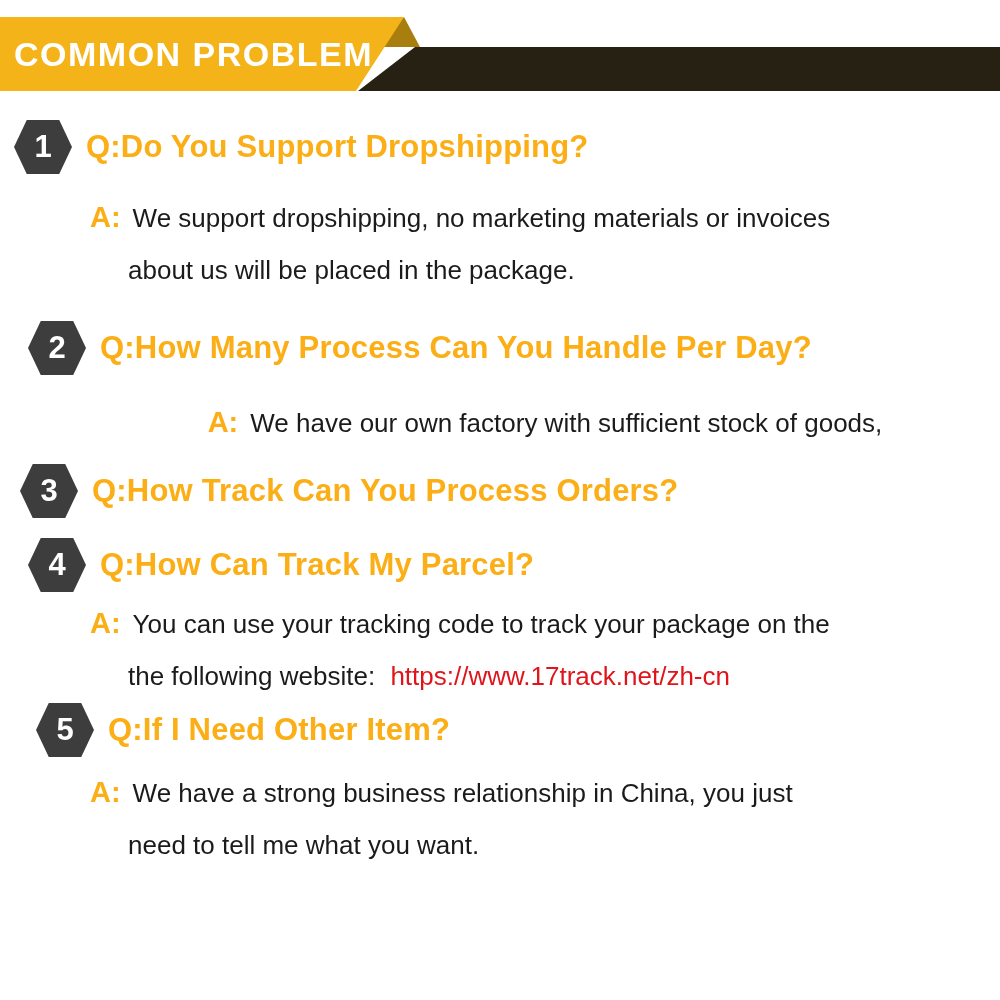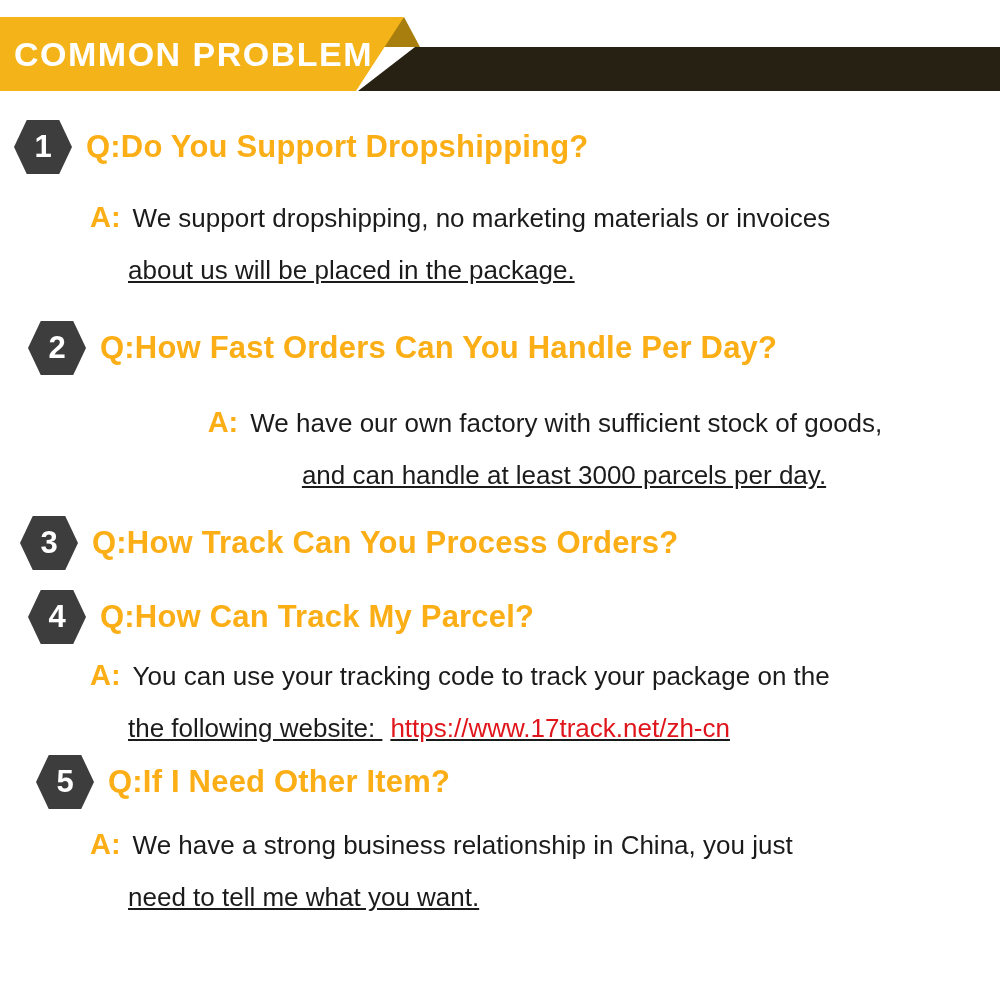--- a/index.html
+++ b/index.html
@@ -62,21 +62,21 @@
 
   .answer-block {
     margin-left: 90px;
   }
   .answer-line {
     font-size: 26px;
     line-height: 52px;
     color: var(--answer_text_color);
     white-space: nowrap;
   }
-  .answer-line.cont { padding-left: 38px; text-decoration: underline; }
+  .answer-line.cont { padding-left: 38px; }
   .answer-label {
     color: var(--answer_label_color);
     font-weight: bold;
     font-size: 29px;
     margin-right: 12px;
   }
   .answer-link {
     color: var(--link_color);
     text-decoration: none;
     margin-left: 8px;
@@ -134,25 +134,24 @@
         <div class="answer-line"><span class="answer-label">A:</span>We support dropshipping, no marketing materials or invoices </div>
         <div class="answer-line cont">about us will be placed in the package. </div>
       </div>
   </div>
 
   <div class="faq-item">
     <div class="question-row">
       <div class="badge">
         <span>2</span>
       </div>
-      <div class="question-text">Q:How Fast Orders Can You Handle Per Day?</div>
+      <div class="question-text">Q:How Many Process Can You Handle Per Day?</div>
     </div>
     <div class="answer-block">
         <div class="answer-line"><span class="answer-label">A:</span>We have our own factory with sufficient stock of goods, </div>
-        <div class="answer-line cont">and can handle at least 3000 parcels per day. </div>
       </div>
   </div>
 
   <div class="faq-item">
     <div class="question-row">
       <div class="badge">
         <span>3</span>
       </div>
       <div class="question-text">Q:How Track Can You Process Orders?</div>
     </div>

